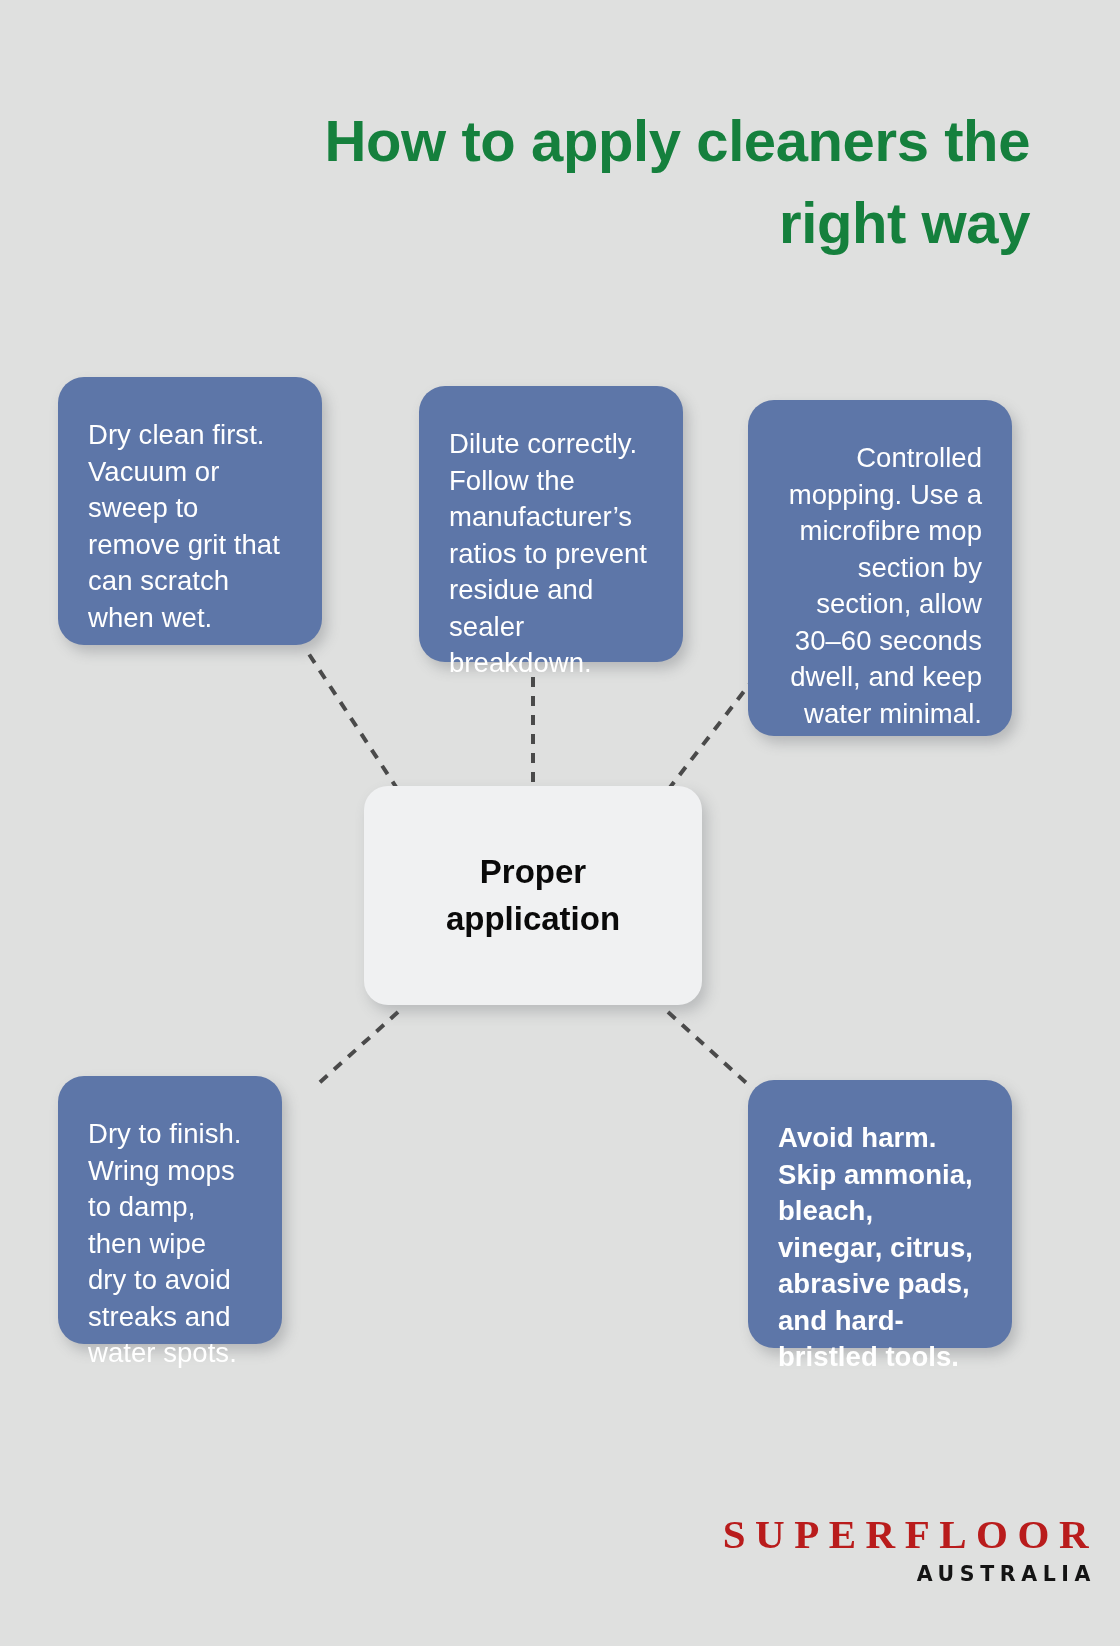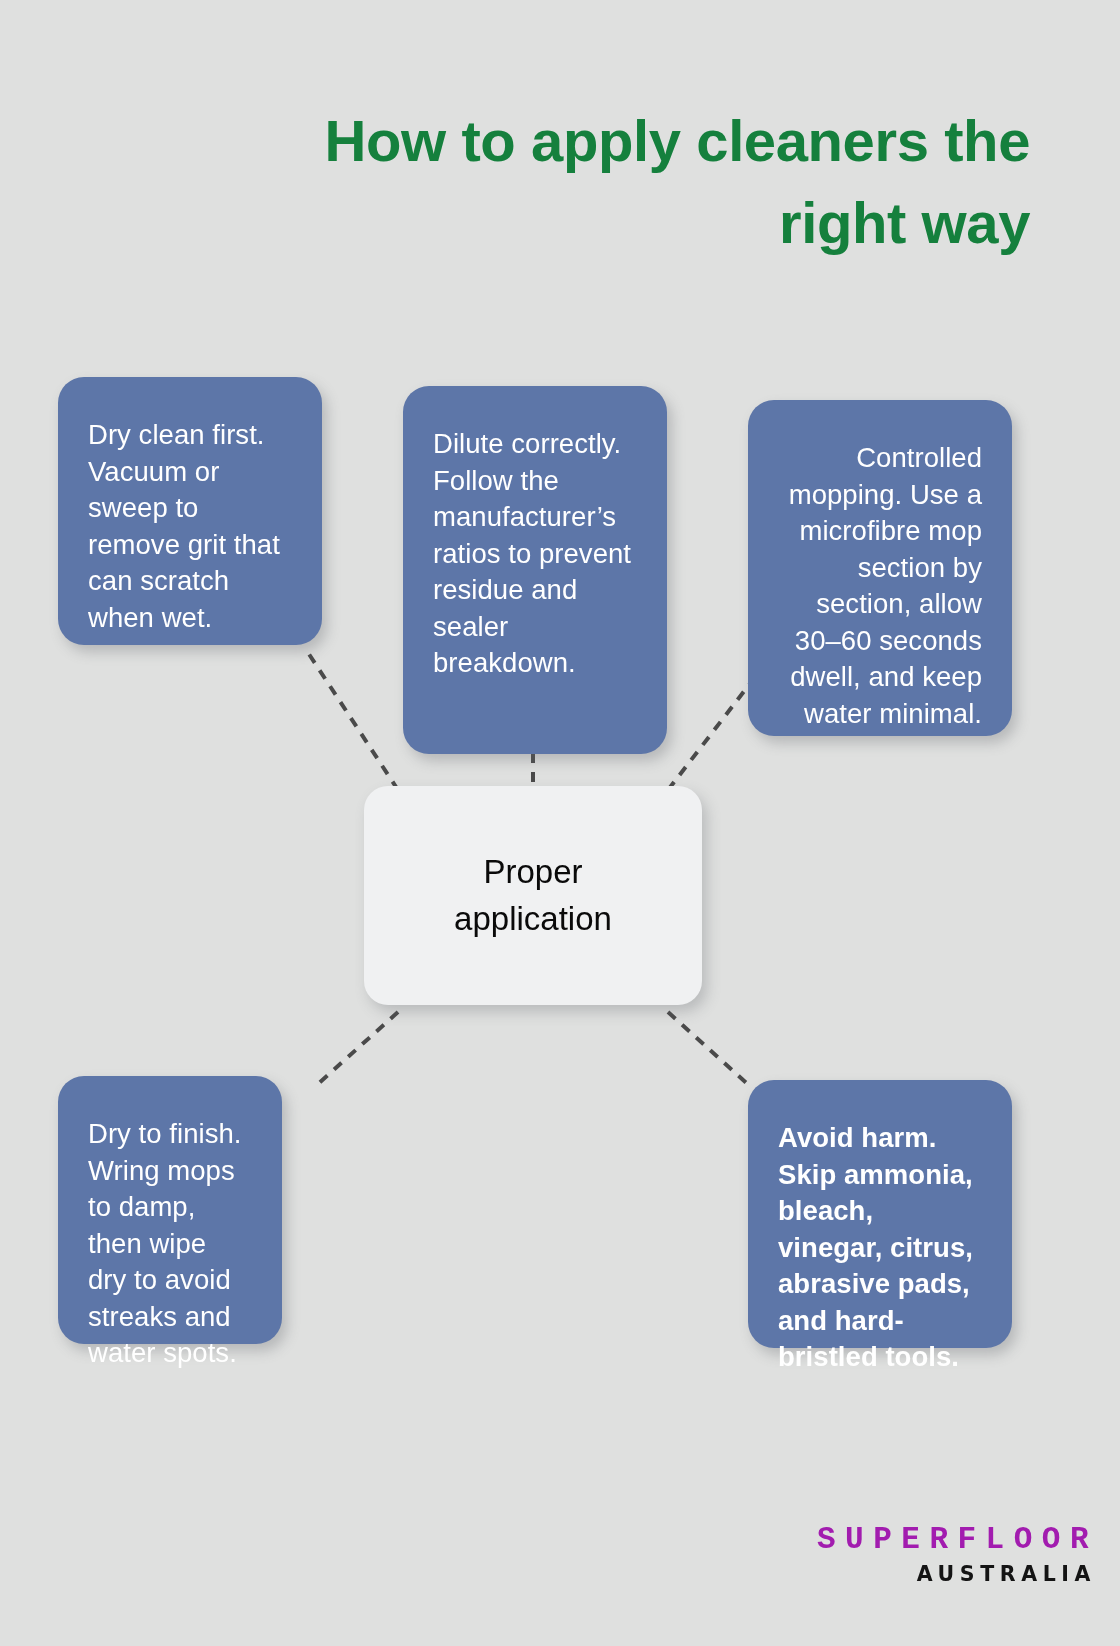--- a/index.html
+++ b/index.html
@@ -55,21 +55,21 @@
     border-radius: 26px;
     color: #ffffff;
     font-size: 27.5px;
     line-height: 1.33;
     padding: 40px 30px 26px 30px;
     box-shadow: 5px 7px 13px rgba(100, 104, 110, 0.33);
     letter-spacing: 0.05px;
   }
 
   .card-c1 { left: 58px;  top: 377px;  width: 264px; height: 268px; }
-  .card-c2 { left: 403px; top: 386px;  width: 264px; height: 368px; }
+  .card-c2 { left: 419px; top: 386px;  width: 264px; height: 276px; }
   .card-c3 { left: 748px; top: 400px;  width: 264px; height: 336px; text-align: right; }
   .card-c4 { left: 58px;  top: 1076px; width: 224px; height: 268px; }
   .card-c5 { left: 748px; top: 1080px; width: 264px; height: 268px; font-weight: bold; }
 
   
   .center-node {
     position: absolute;
     left: 364px;
     top: 786px;
     width: 338px;
@@ -78,40 +78,40 @@
     background: #f0f1f2;
     border-radius: 24px;
     box-shadow: 5px 7px 14px rgba(100, 104, 110, 0.30);
     display: flex;
     align-items: center;
     justify-content: center;
   }
   .center-node .center-label {
     font-size: 33px;
     line-height: 1.42;
-    font-weight: normal;
+    font-weight: bold;
     color: #0a0a0a;
     text-align: center;
     white-space: pre-line;
   }
 
   
   .logo {
     position: absolute;
     right: 22px;
     bottom: 62px;
     text-align: right;
   }
   .logo-main {
-    font-size: 31px;
+    font-size: 41px;
     font-weight: bold;
-    color: #a21caf;
+    color: #b91c1c;
     letter-spacing: 9.5px;
     line-height: 1;
-    font-family: Liberation Mono, monospace;
+    font-family: Liberation Serif, serif;
   }
   .logo-sub {
     font-size: 20.5px;
     font-weight: bold;
     color: #141414;
     letter-spacing: 5.6px;
     line-height: 1;
     margin-top: 9px;
     margin-right: 2px;
     font-family: "DejaVu Sans", sans-serif;

